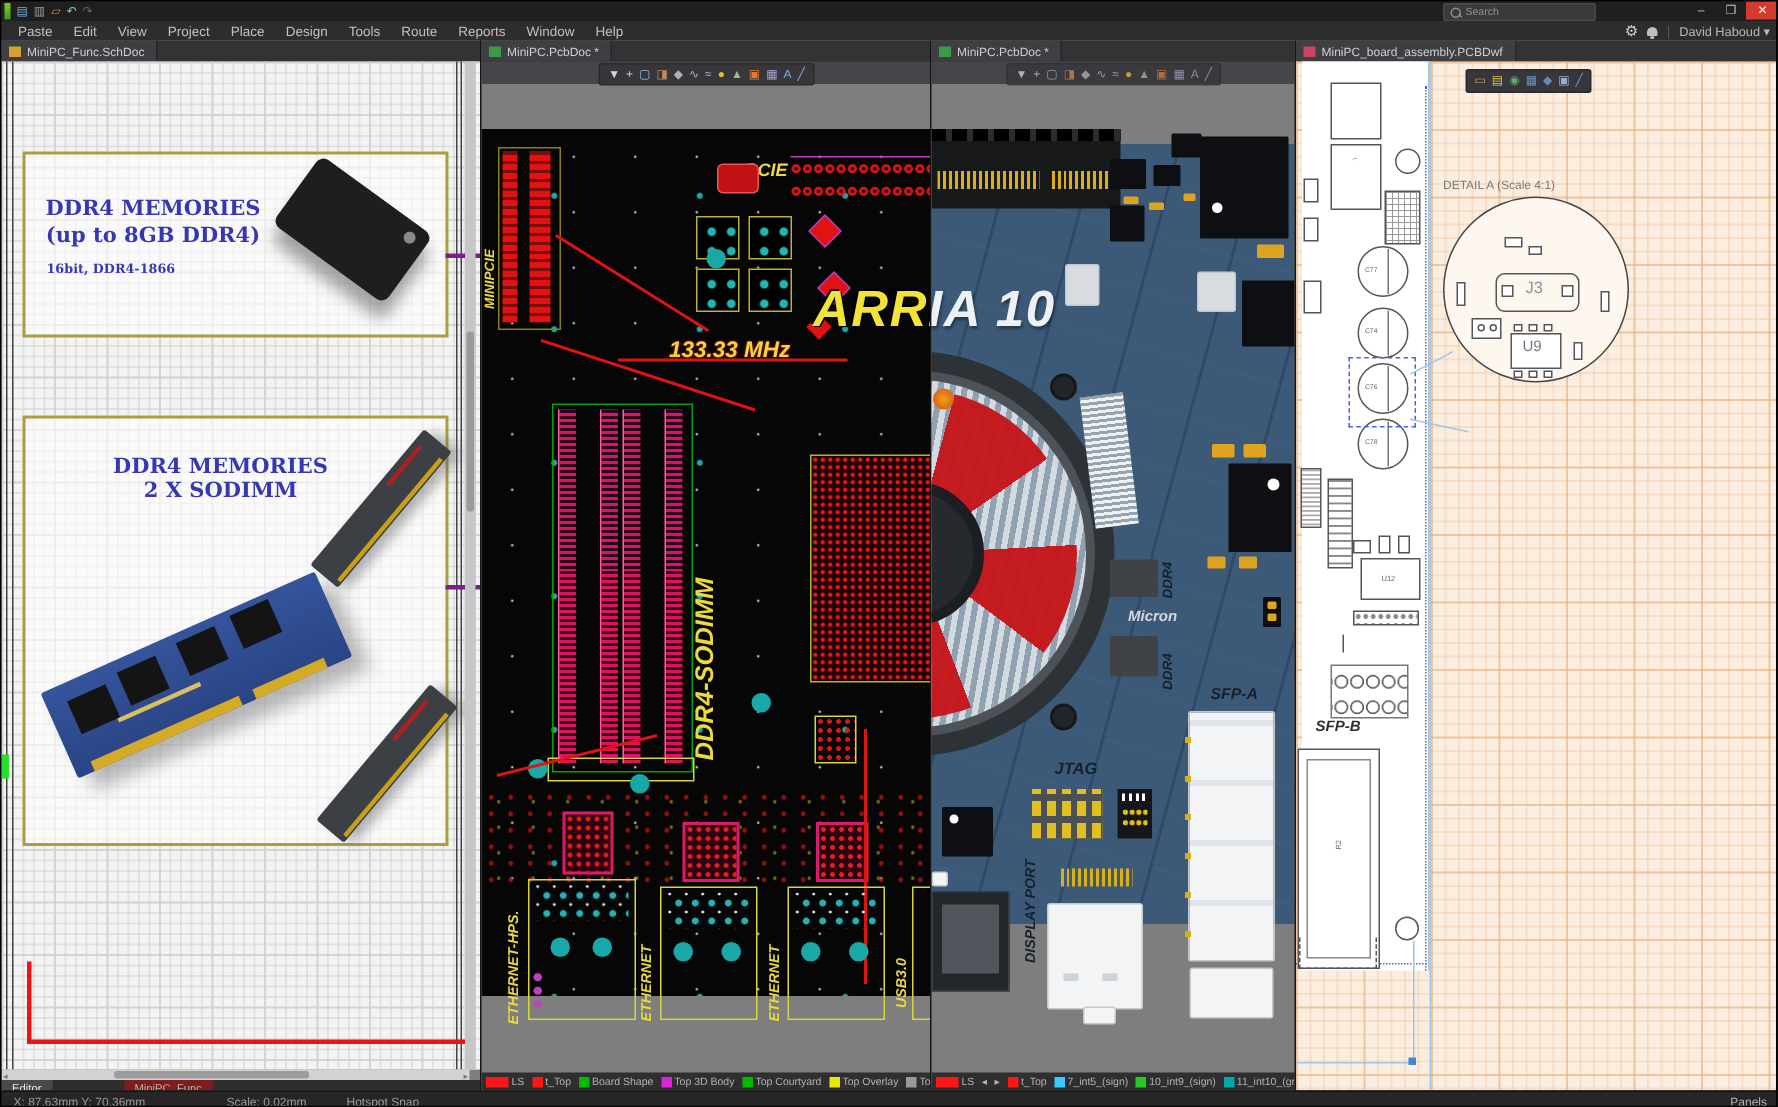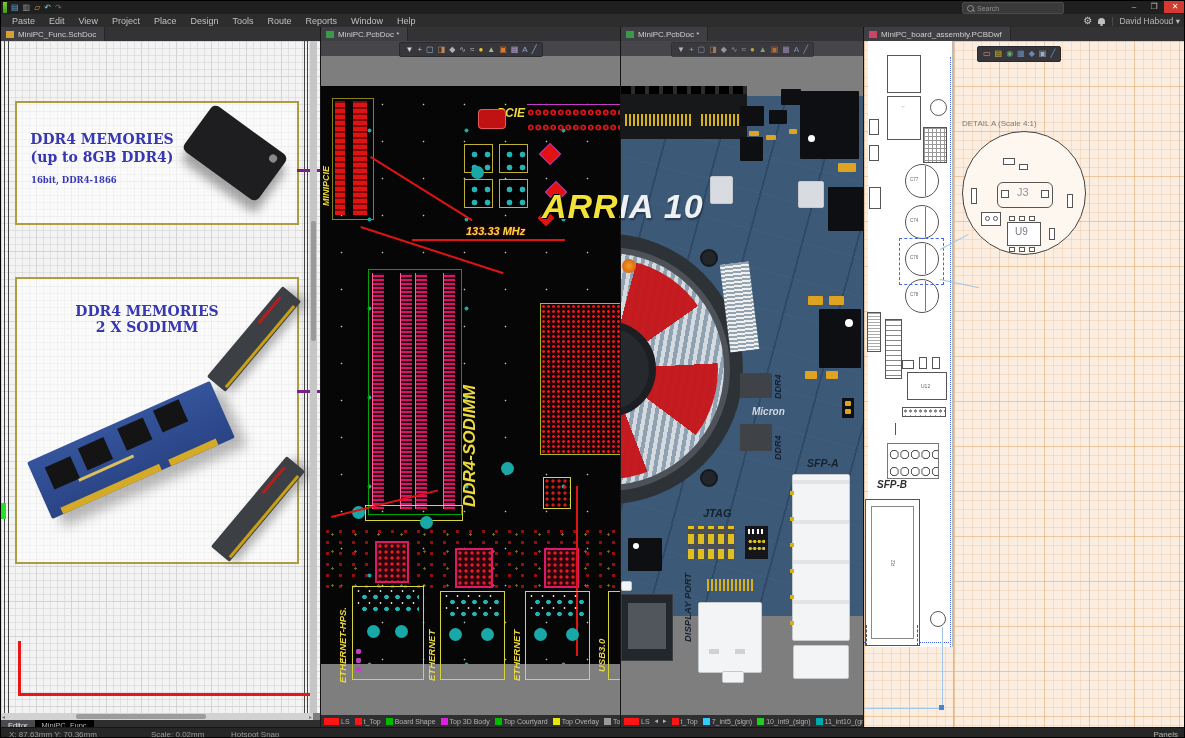--- a/index.html
+++ b/index.html
@@ -45,21 +45,21 @@
   #sheet{position:absolute;left:0;top:14px;width:368px;height:672px;background:#f3f3f3;
     background-image:linear-gradient(rgba(210,210,210,.55) 1px,transparent 1px),linear-gradient(90deg,rgba(210,210,210,.55) 1px,transparent 1px),linear-gradient(rgba(190,190,190,.5) 1px,transparent 1px),linear-gradient(90deg,rgba(190,190,190,.5) 1px,transparent 1px);
     background-size:7px 7px,7px 7px,35px 35px,35px 35px;}
   .sline{position:absolute;background:#444;}
   .schbox{position:absolute;border:2px solid #ab9d40;background:rgba(255,255,255,.6);}
   .btxt{color:#3737b2;font-family:"DejaVu Serif","Liberation Serif",serif;font-weight:bold;}
   .p1scroll{position:absolute;left:0;top:686px;width:312px;height:7px;background:#d2d2d2;}
   .p1scroll .thumb{position:absolute;left:75px;top:1px;width:130px;height:5px;background:#9c9c9c;border-radius:2px;}
   #p1tabs{position:absolute;left:0;top:693px;right:0;height:12px;background:#2e2e2e;display:flex;align-items:flex-start;color:#b5b5b5;font-size:7.5px;}
   #p1tabs .t1{background:#4a4a4e;color:#e8e8e8;padding:1px 7px;}
-  #p1tabs .t2{padding:1px 7px;background:#000000;}
+  #p1tabs .t2{padding:1px 7px;background:#7f1d1d;margin-left:48px;}
   
   #pcbblack{position:absolute;left:0;top:59px;width:300px;height:578px;background:#060606;
     background-image:radial-gradient(circle,rgba(225,225,225,.85) .7px,transparent 1.1px),radial-gradient(circle,rgba(32,175,175,.95) 1.7px,transparent 2.3px);
     background-size:41px 37px,97px 89px;}
   .ylbl{color:#ecd93e;font-style:italic;font-weight:bold;}
   .bga{position:absolute;background:#1c0407;border:1px solid #a8bc22;
     background-image:radial-gradient(circle,#ea1717 1.1px,#5b070b 1.5px,transparent 1.9px);background-size:5px 5px;}
   .sostrip{position:absolute;width:11px;background:repeating-linear-gradient(0deg,#e01260 0 2px,#2a041c 2px 4px);border-left:1px solid #ff5fa0;}
   .quad{position:absolute;width:27px;height:27px;border:1px solid #bfb232;background-color:#000;
     background-image:radial-gradient(circle,#23b4b4 2.6px,transparent 3.2px);background-size:13px 13px;background-position:3px 3px;}
@@ -255,21 +255,21 @@
       <div class="quad" style="left:143px;top:58px"></div>
       <div class="quad" style="left:178px;top:58px"></div>
       <div class="quad" style="left:143px;top:93px"></div>
       <div class="quad" style="left:178px;top:93px"></div>
       <div class="abs" style="left:222px;top:61px;width:14px;height:14px;background:#e01212;transform:rotate(45deg);box-shadow:0 0 0 1px #c038c0"></div>
       <div class="abs" style="left:228px;top:99px;width:14px;height:14px;background:#e01212;transform:rotate(45deg);box-shadow:0 0 0 1px #c038c0"></div>
       <div class="abs" style="left:219px;top:126px;width:12px;height:12px;background:#e01212;transform:rotate(45deg)"></div>
       <div class="redline" style="left:50px;top:70px;width:120px;height:2px;transform:rotate(32deg);transform-origin:left top"></div>
       <div class="redline" style="left:40px;top:140px;width:150px;height:2px;transform:rotate(18deg);transform-origin:left top"></div>
 
-      <div class="ylbl" style="position:absolute;left:145px;top:139px;font-size:11px;text-shadow:0 0 2px #e01212">133.33 MHz</div>
+      <div class="ylbl" style="position:absolute;left:125px;top:139px;font-size:15px;text-shadow:0 0 2px #e01212">133.33 MHz</div>
       <div class="redline" style="left:91px;top:153px;width:153px;height:2px"></div>
 
       <div class="abs" style="left:47px;top:183px;width:92px;height:244px;border:1px solid #00a400"></div>
       <div class="sostrip" style="left:51px;top:187px;height:236px"></div>
       <div class="sostrip" style="left:79px;top:187px;height:236px"></div>
       <div class="sostrip" style="left:94px;top:187px;height:236px"></div>
       <div class="sostrip" style="left:122px;top:187px;height:236px"></div>
       <div class="abs" style="left:44px;top:419px;width:96px;height:14px;border:1px solid #d6d63a"></div>
       <div class="vtxt ylbl" style="position:absolute;left:139px;top:225px;height:196px;font-size:17px">DDR4-SODIMM</div>
 

